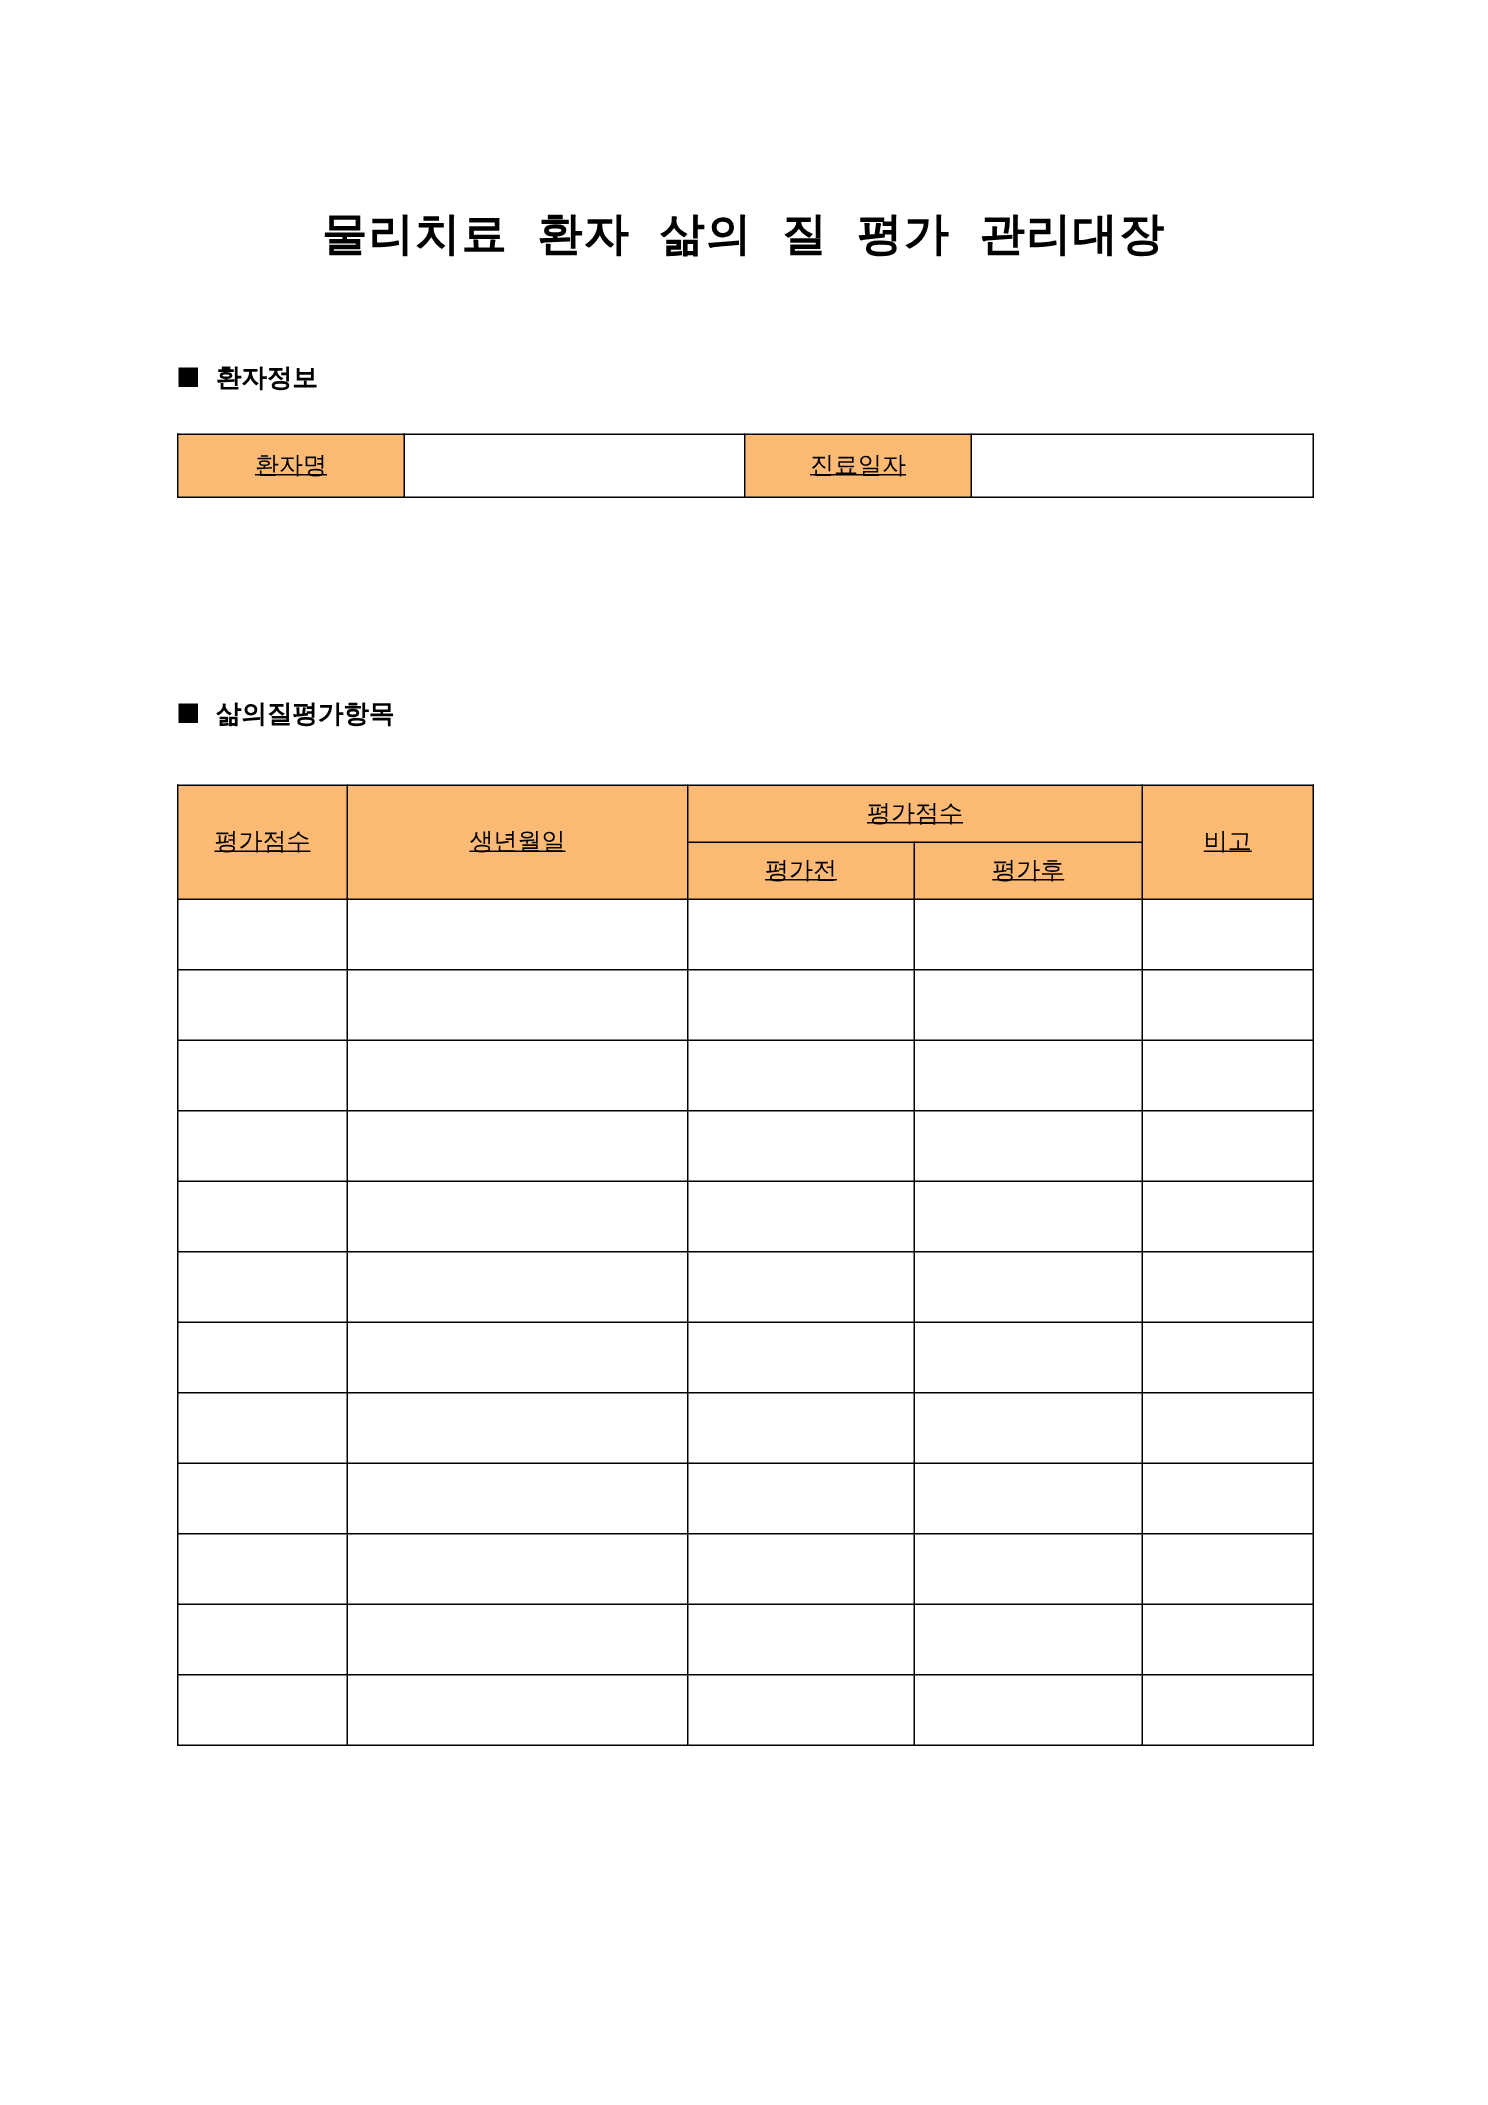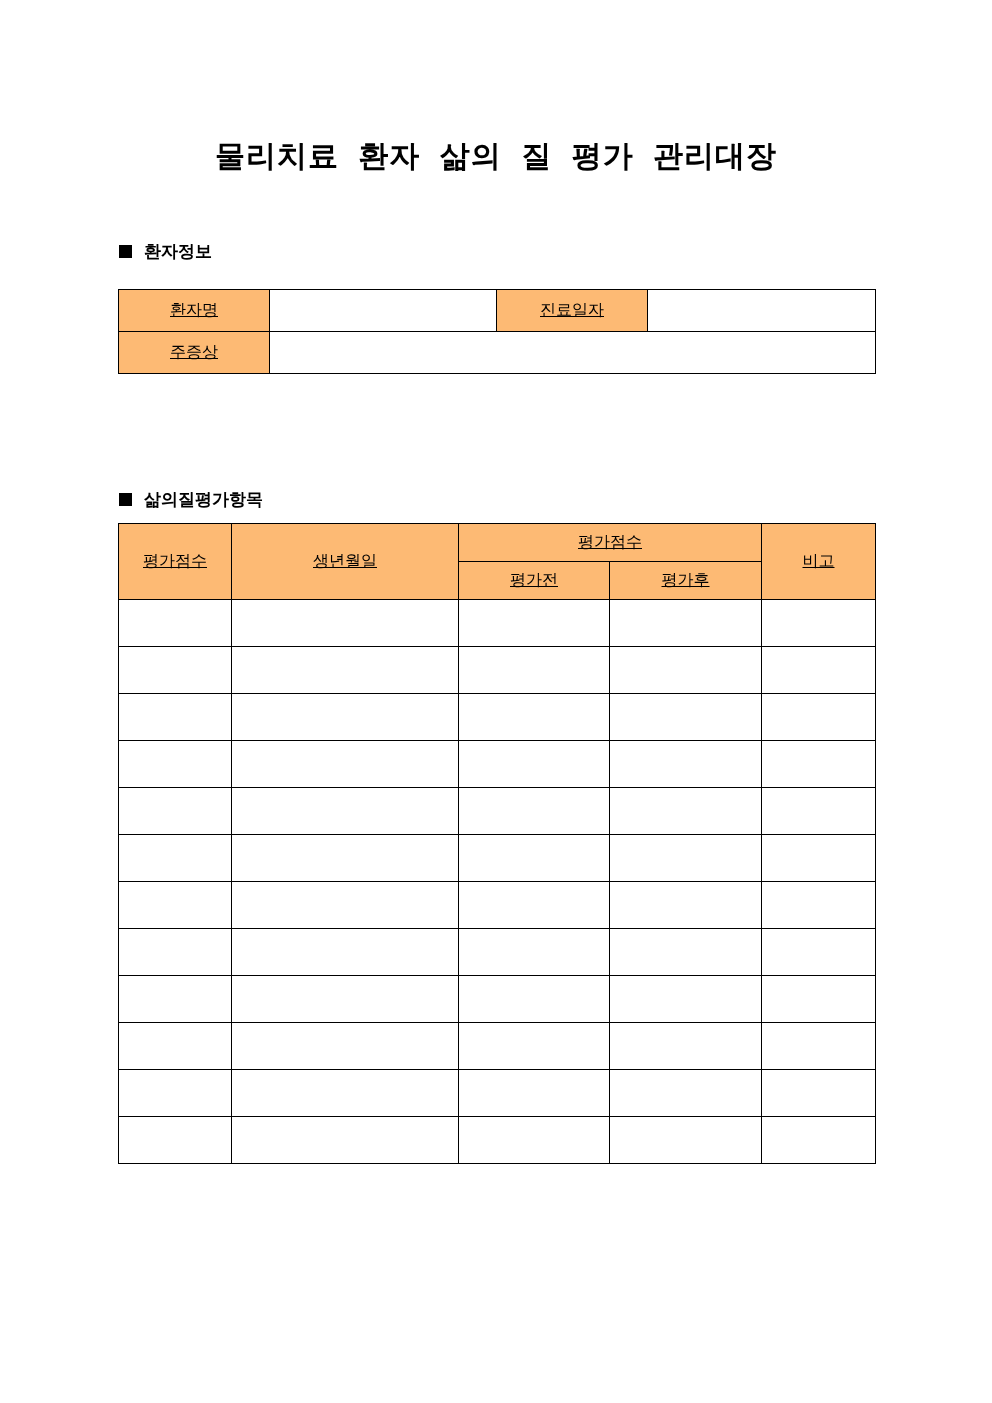--- a/index.html
+++ b/index.html
@@ -34,28 +34,24 @@
       <col style="width:151px">
       <col style="width:228px">
     </colgroup>
   <tbody>
       <tr>
     <td class="lbl">환자명</td>
     <td></td>
     <td class="lbl">진료일자</td>
     <td></td>
   </tr>
-  <tr>
-    <td class="lbl">주증상</td>
-    <td colspan="3"></td>
-  </tr>
 </tbody>
   </table>
 
-<div class="section-head" style="top:488px;">
+<div class="section-head" style="top:464px;">
   <span class="sq"></span>
   <span>삶의질평가항목</span>
 </div>
 
 <table id="qol">
   <colgroup>
       <col style="width:113px">
       <col style="width:227px">
       <col style="width:151px">
       <col style="width:152px">

